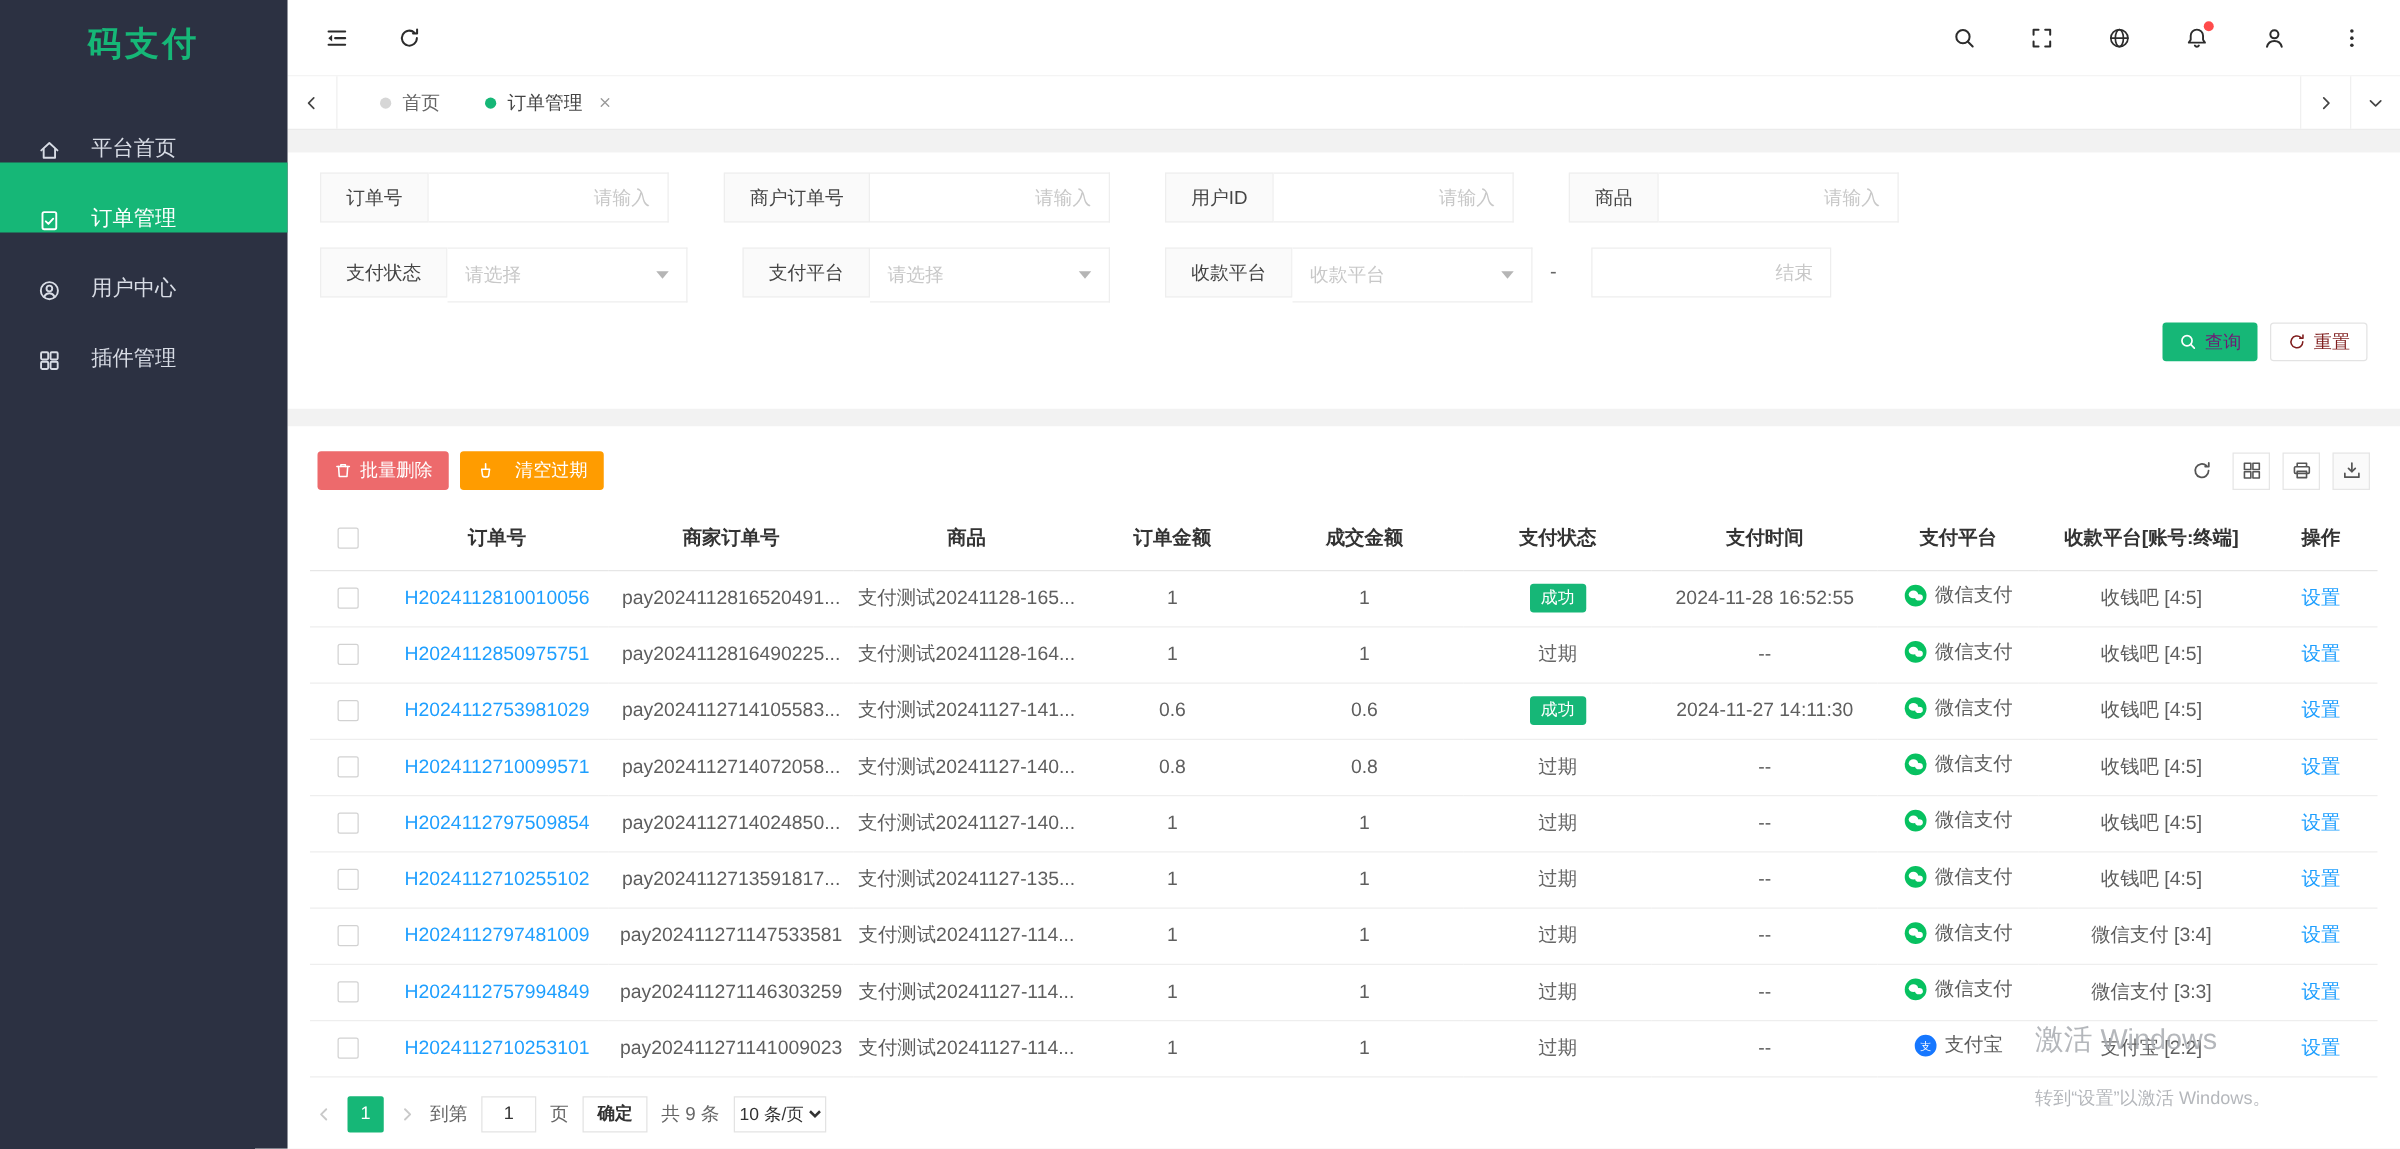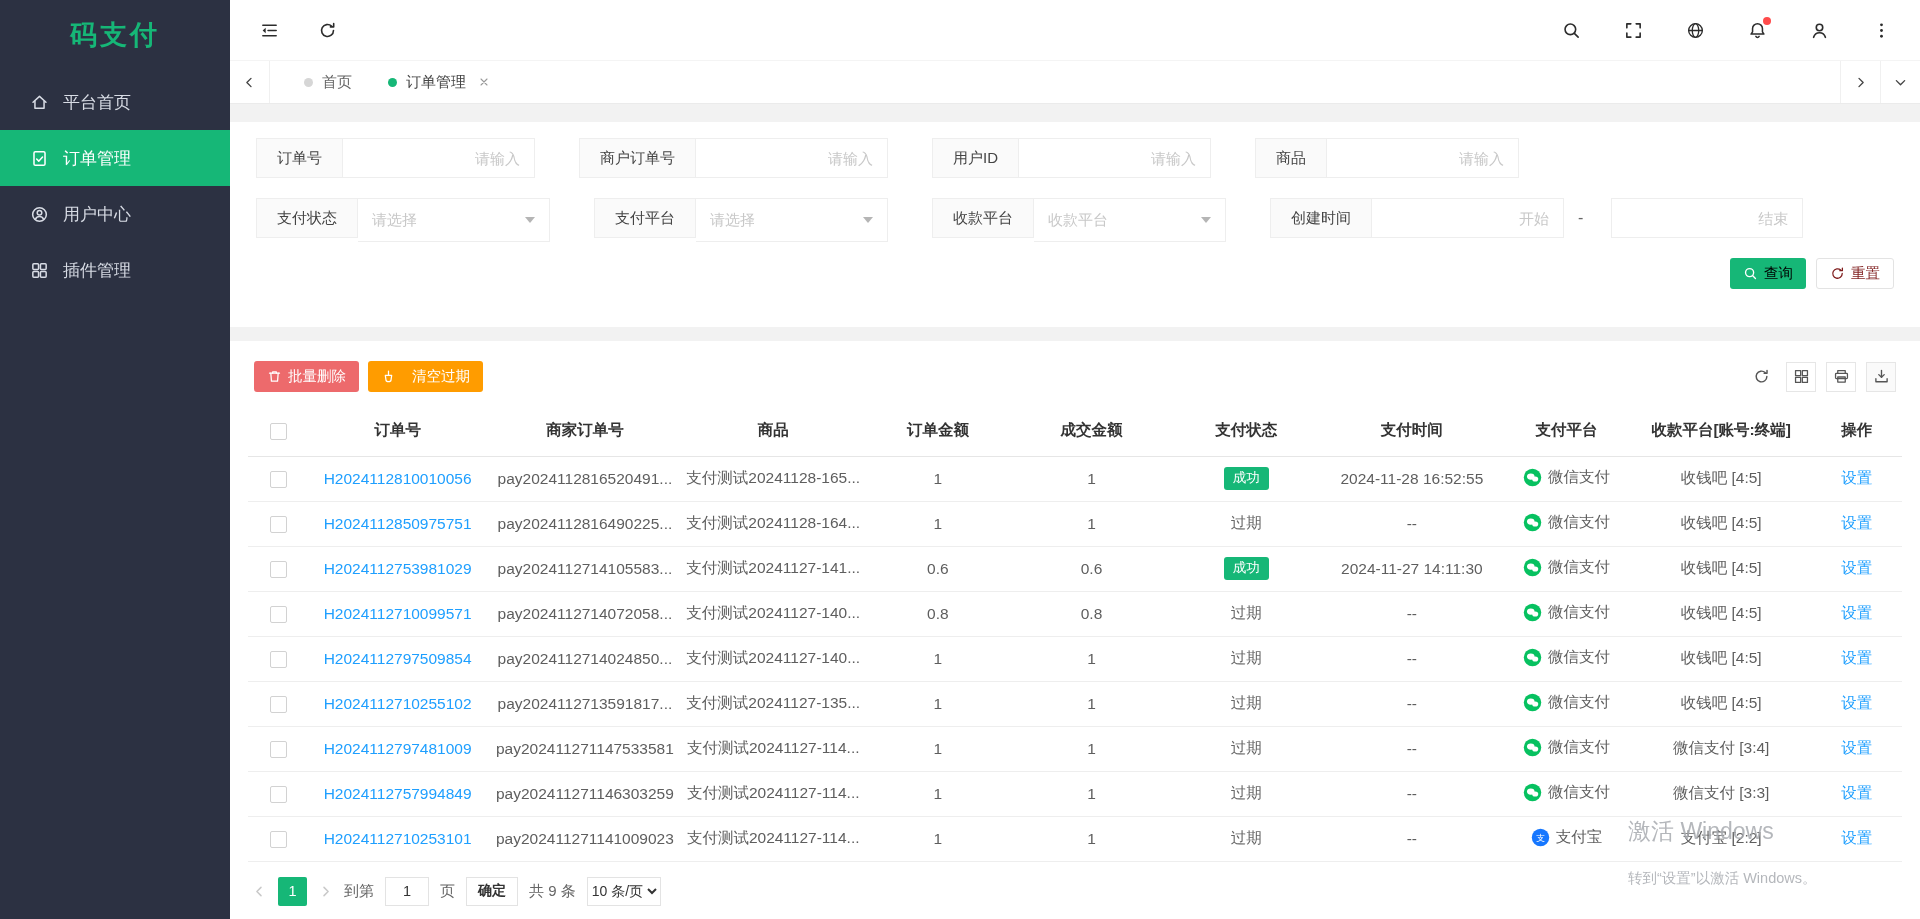--- a/index.html
+++ b/index.html
@@ -14,21 +14,21 @@
   .app { display: flex; width: 100%; height: 100%; }
 
   
   .sidebar { width: 230px; min-width: 230px; background: #2c3142; position: relative; z-index: 2; }
   .logo {
     height: 70px; display: flex; align-items: center; justify-content: center;
     color: #16b777; font-size: 27px; font-weight: bold; letter-spacing: 3px;
   }
   .menu { margin-top: 4px; }
   .menu-item {
-    height: 56px; display: flex; align-items: center; gap: 14px;
+    height: 56px; display: flex; align-items: flex-end; gap: 24px;
     padding-left: 30px; color: #d8dce5; font-size: 17px; cursor: pointer;
   }
   .menu-item svg { width: 19px; height: 19px; flex: none; }
   .menu-item.active { background: #16b777; color: #fff; }
   .version {
     position: absolute; bottom: 14px; left: 0; right: 0; text-align: center;
     color: #828796; font-size: 13.5px; line-height: 1.6;
   }
 
   
@@ -88,21 +88,21 @@
   }
   .caret { width: 0; height: 0; border-left: 5px solid transparent; border-right: 5px solid transparent; border-top: 6px solid #b5b5b5; }
   .dash { align-self: center; color: #666; margin: 0 14px; }
   .filter-actions { display: flex; justify-content: flex-end; gap: 10px; margin-top: 20px; }
 
   .btn {
     display: inline-flex; align-items: center; gap: 6px; height: 31px; padding: 0 13px;
     border-radius: 3px; font-size: 14.5px; border: none; cursor: pointer; white-space: nowrap;
   }
   .btn svg { width: 15px; height: 15px; }
-  .btn-primary { background: #16b777; color: #000000; }
+  .btn-primary { background: #16b777; color: #701a75; }
   .btn-plain { background: #fff; border: 1px solid #e3e3e3; color: #7f1d1d; }
   .btn-danger { background: #ed6a6c; color: #fff; }
   .btn-warning { background: #ff9c00; color: #fff; gap: 16px; }
 
   
   .table-card { margin-top: 14px; padding: 0 18px; }
   .table-toolbar { display: flex; align-items: center; justify-content: space-between; padding: 20px 6px 14px; }
   .toolbar-left { display: flex; gap: 9px; }
   .toolbar-right { display: flex; gap: 10px; align-items: center; color: #555; }
   .tool-btn {
@@ -316,24 +316,20 @@
               <i class="caret"></i>
             </div>
           </div>
           <div class="fgroup">
             <span class="flabel">收款平台</span>
             <div class="fselect">
               <span>收款平台</span>
               <i class="caret"></i>
             </div>
           </div>
-          <div class="fgroup">
-            <span class="flabel">创建时间</span>
-            <input class="finput" placeholder="开始" style="">
-          </div>
           <span class="dash" style="margin-left:-30px;">-</span>
           <input class="finput single" style="margin-left: -30px; align-self: center;" placeholder="结束">
         </div>
         <div class="filter-actions">
           <button class="btn btn-primary">
             <svg viewBox="0 0 20 20" fill="none" stroke="#fff" stroke-width="1.8" stroke-linecap="round">
                 <circle cx="8.8" cy="8.8" r="5.4"></circle>
                 <path d="M13 13l3.6 3.6"></path>
               </svg>
             <span>查询</span>

